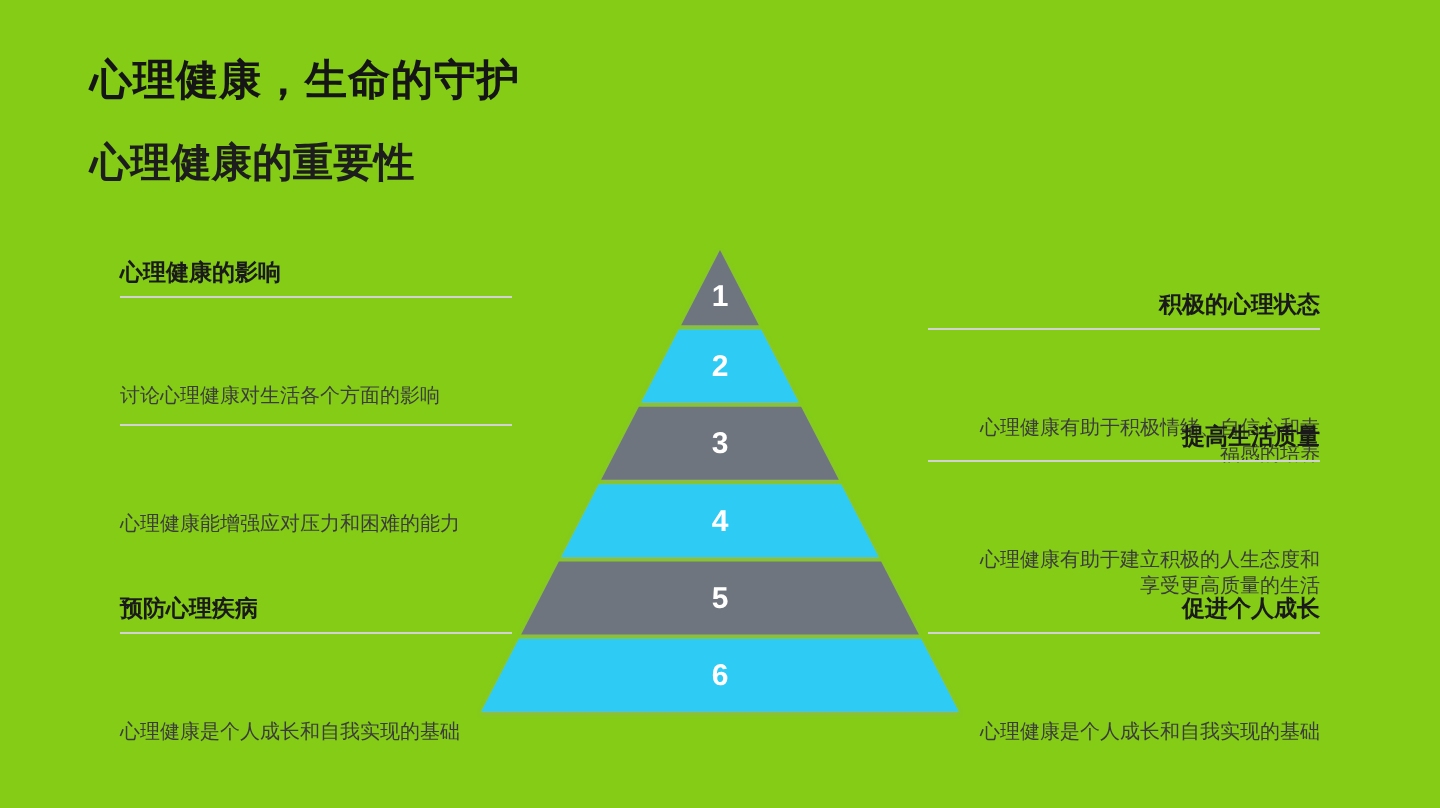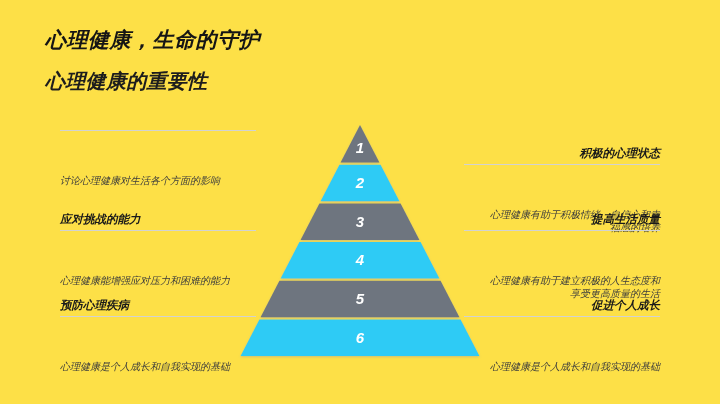--- a/index.html
+++ b/index.html
@@ -11,22 +11,21 @@
     width: 720px;
     height: 404px;
     position: relative;
     overflow: hidden;
     font-family: "Liberation Sans", "DejaVu Sans", sans-serif;
     color: #1a1a1a;
   }
   .slide {
     position: absolute;
     inset: 0;
-    background: #fde047;
-    font-style: italic;
+    background: #84cc16;
   }
 
   
   .title {
     position: absolute;
     left: 45px;
     top: 26px;
     font-size: 21px;
     font-weight: bold;
     letter-spacing: 0.5px;
@@ -97,26 +96,26 @@
 
 <div class="slide">
 
   <div class="title">心理健康，生命的守护</div>
 
   <div class="subtitle">心理健康的重要性</div>
 
   <div class="col col-left">
 
     <div class="item" style="top:0px;">
+      <div class="item-h">心理健康的影响</div>
       <div class="item-rule"></div>
       <div class="item-b">讨论心理健康对生活各个方面的影响</div>
     </div>
 
     <div class="item" style="top:82px;">
-      <div class="item-h">应对挑战的能力</div>
       <div class="item-rule"></div>
       <div class="item-b">心理健康能增强应对压力和困难的能力</div>
     </div>
 
     <div class="item" style="top:168px;">
       <div class="item-h">预防心理疾病</div>
       <div class="item-rule"></div>
       <div class="item-b">心理健康是个人成长和自我实现的基础</div>
     </div>
   </div>

